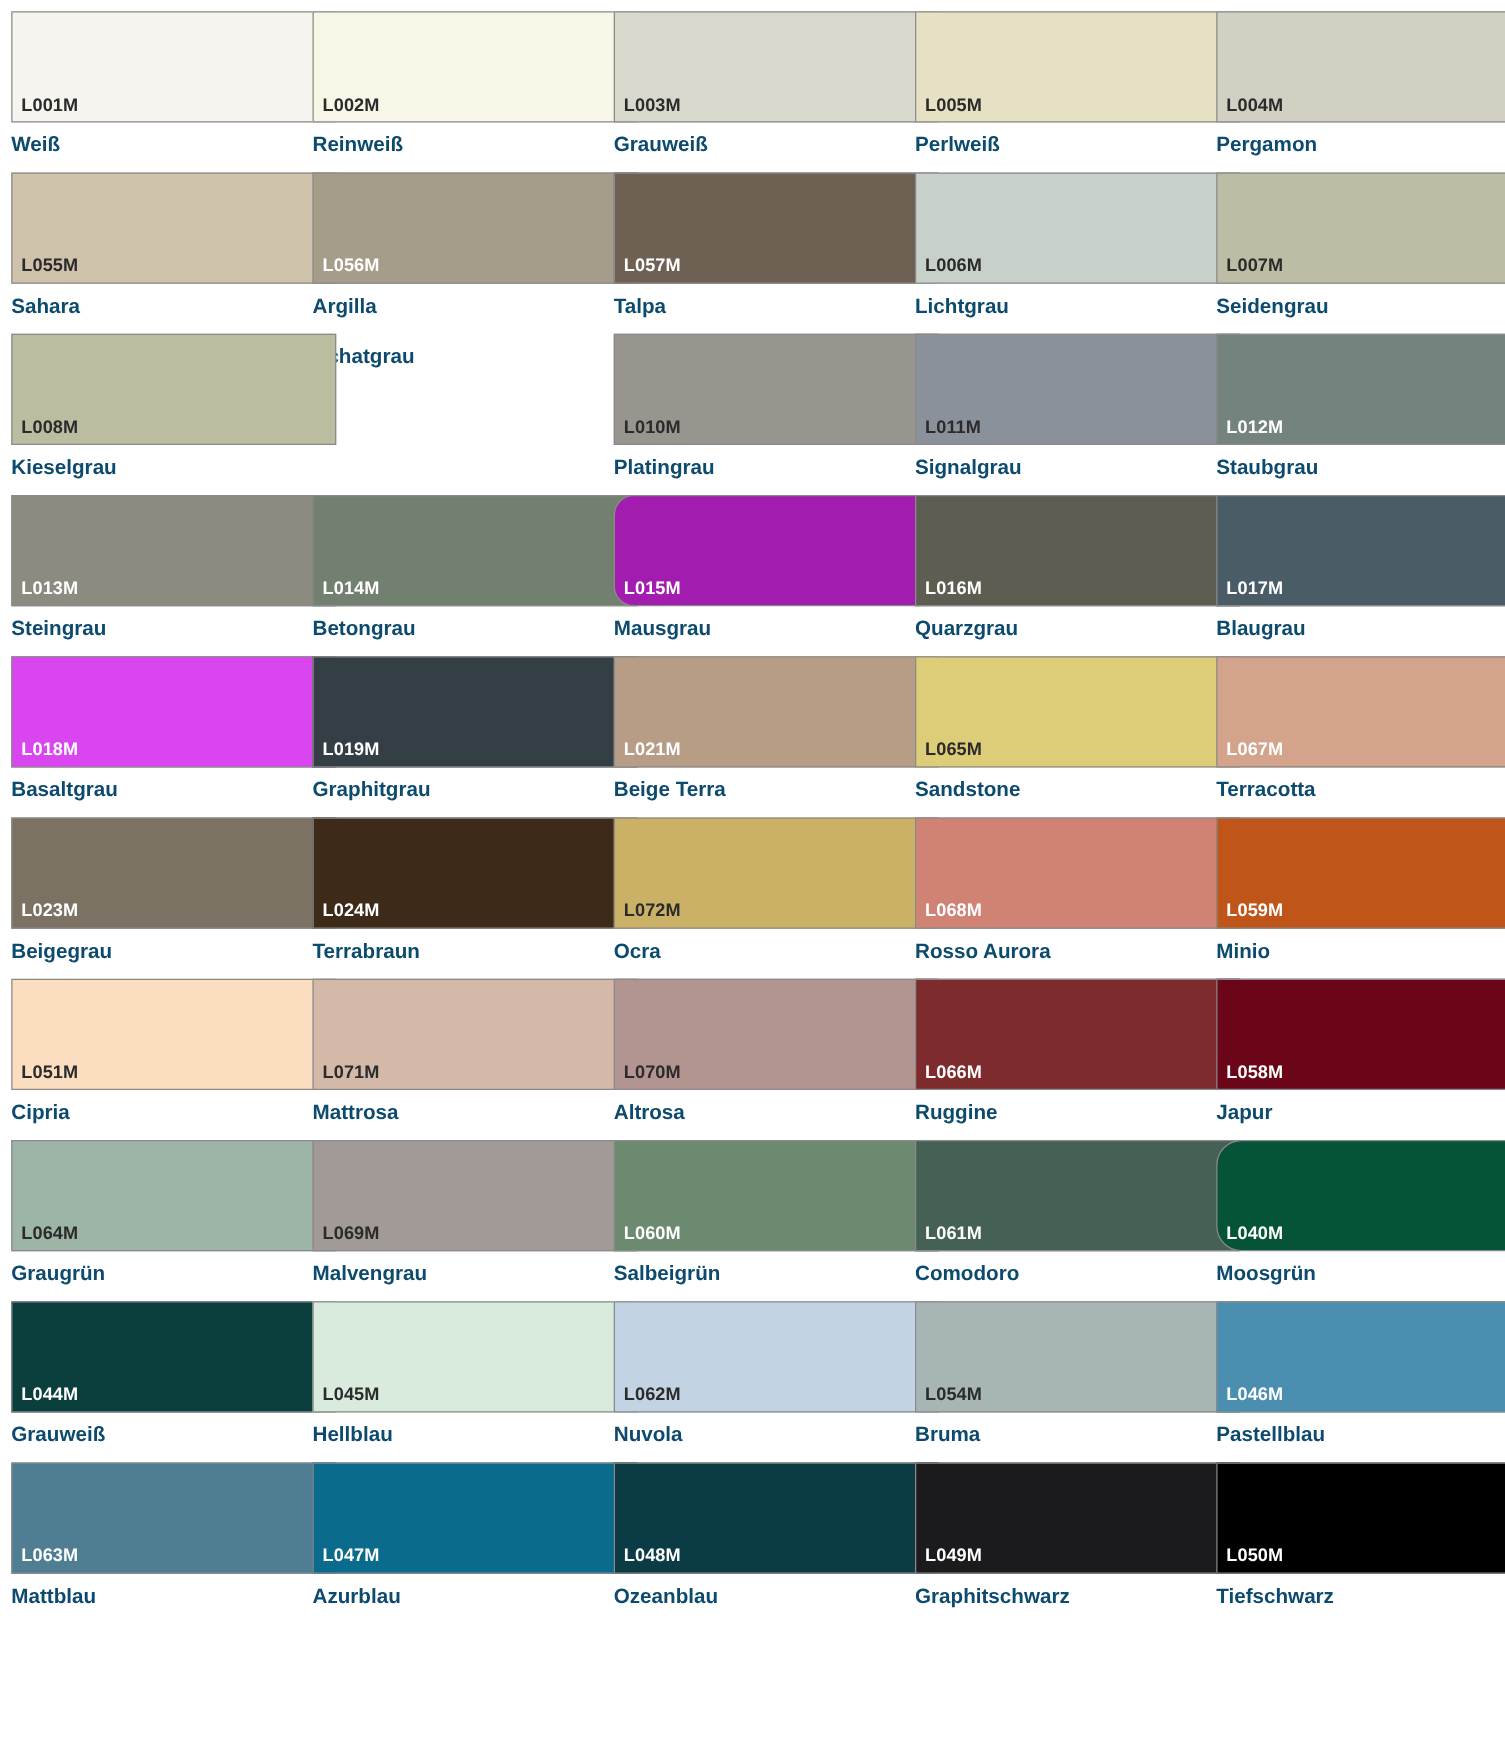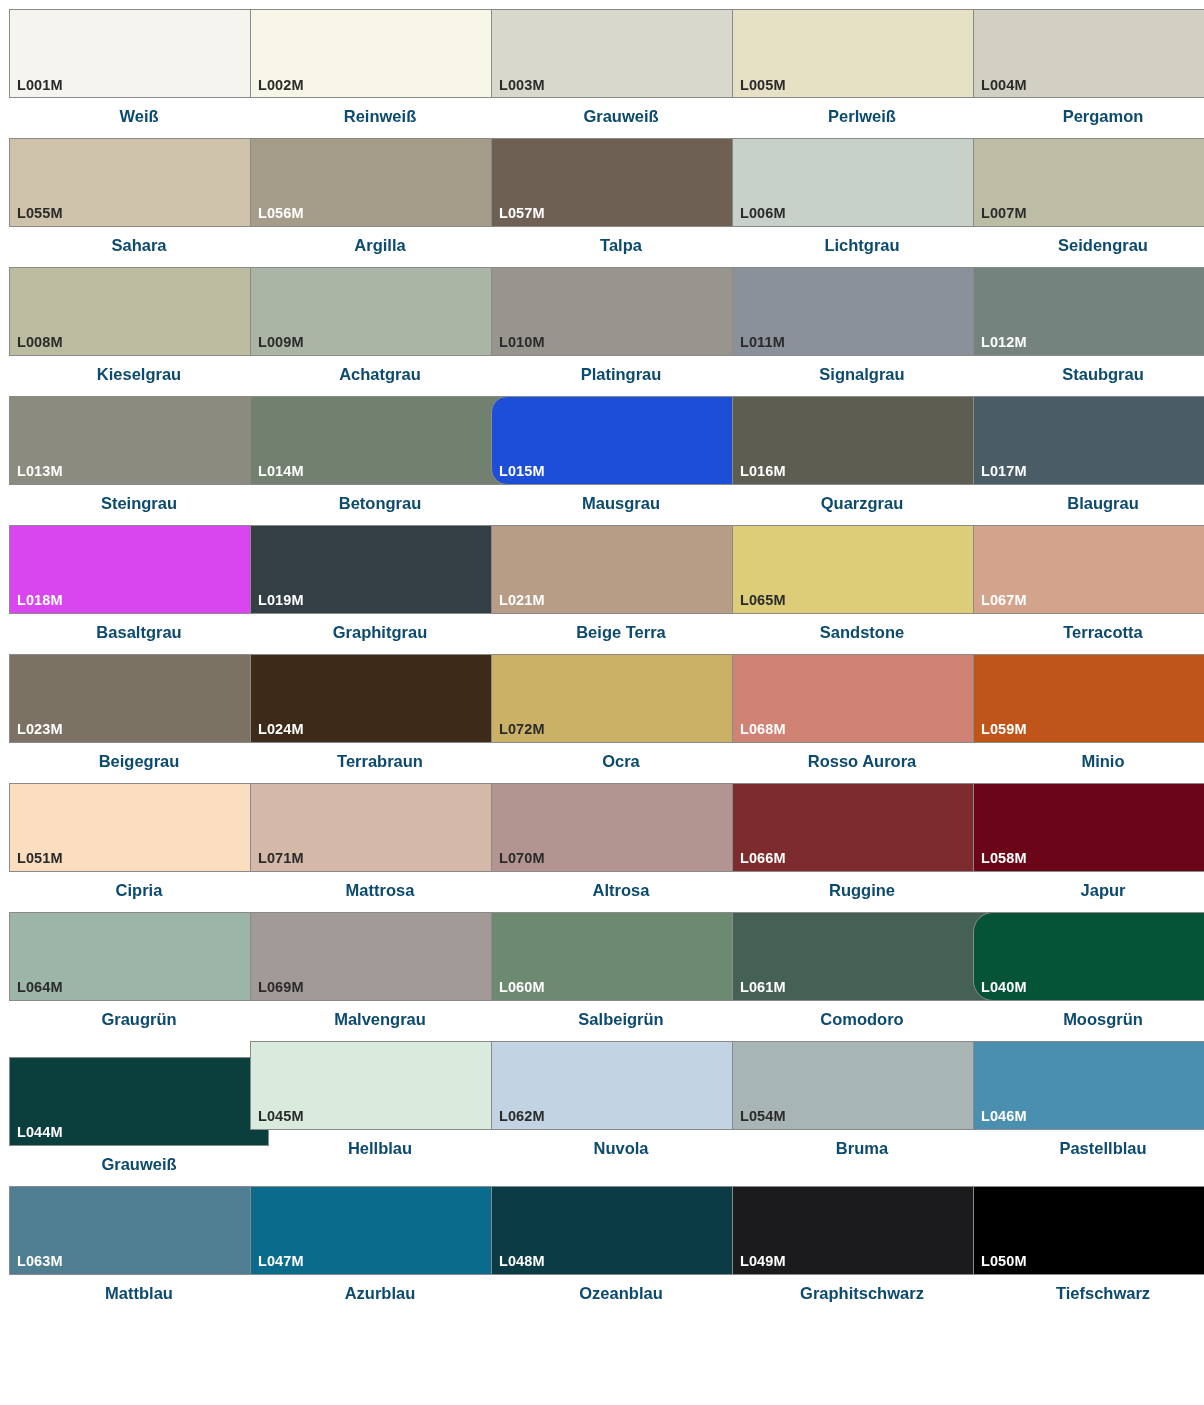--- a/index.html
+++ b/index.html
@@ -20,21 +20,20 @@
     grid-template-columns: repeat(5, 232px);
     column-gap: 9px;
     row-gap: 0px;
     padding: 9px 0 0 9px;
     box-sizing: border-box;
   }
 
   .swatch-cell {
     width: 260px;
     margin-bottom: 12px;
-    text-align: center;
   }
 
   .swatch-chip {
     position: relative;
     height: 89px;
     border: 1px solid #8a8a8a;
     box-sizing: border-box;
     overflow: hidden;
   }
 
@@ -124,23 +123,20 @@
       </div>
       <div class="swatch-name">Seidengrau</div>
     </div>
     <div class="swatch-cell">
       <div class="swatch-chip" style="background-color: rgb(188, 189, 160);">
         <span class="swatch-code code-dark">L008M</span>
       </div>
       <div class="swatch-name">Kieselgrau</div>
     </div>
     <div class="swatch-cell">
-      <div class="swatch-chip" style="background-color: rgb(170, 181, 166);">
-        <span class="swatch-code code-dark">L009M</span>
-      </div>
       <div class="swatch-name">Achatgrau</div>
     </div>
     <div class="swatch-cell">
       <div class="swatch-chip" style="background-color: rgb(152, 148, 142);">
         <span class="swatch-code code-dark">L010M</span>
       </div>
       <div class="swatch-name">Platingrau</div>
     </div>
     <div class="swatch-cell">
       <div class="swatch-chip" style="background-color: rgb(139, 145, 154);">
@@ -160,21 +156,21 @@
       </div>
       <div class="swatch-name">Steingrau</div>
     </div>
     <div class="swatch-cell">
       <div class="swatch-chip" style="background-color: rgb(114, 128, 111);">
         <span class="swatch-code code-light">L014M</span>
       </div>
       <div class="swatch-name">Betongrau</div>
     </div>
     <div class="swatch-cell">
-      <div class="swatch-chip" style="background-color: #1d4ed8; border-radius: 16px;">
+      <div class="swatch-chip" style="background-color: #a21caf; border-radius: 16px;">
         <span class="swatch-code code-light">L015M</span>
       </div>
       <div class="swatch-name">Mausgrau</div>
     </div>
     <div class="swatch-cell">
       <div class="swatch-chip" style="background-color: rgb(93, 93, 82);">
         <span class="swatch-code code-light">L016M</span>
       </div>
       <div class="swatch-name">Quarzgrau</div>
     </div>
@@ -298,21 +294,21 @@
       </div>
       <div class="swatch-name">Comodoro</div>
     </div>
     <div class="swatch-cell">
       <div class="swatch-chip" style="background-color: rgb(5, 84, 55); border-radius: 20px;">
         <span class="swatch-code code-light">L040M</span>
       </div>
       <div class="swatch-name">Moosgrün</div>
     </div>
     <div class="swatch-cell">
-      <div class="swatch-chip" style="background-color: rgb(11, 63, 61); margin-top: 16px;">
+      <div class="swatch-chip" style="background-color: rgb(11, 63, 61);">
         <span class="swatch-code code-light">L044M</span>
       </div>
       <div class="swatch-name">Grauweiß</div>
     </div>
     <div class="swatch-cell">
       <div class="swatch-chip" style="background-color: rgb(216, 235, 221);">
         <span class="swatch-code code-dark">L045M</span>
       </div>
       <div class="swatch-name">Hellblau</div>
     </div>

